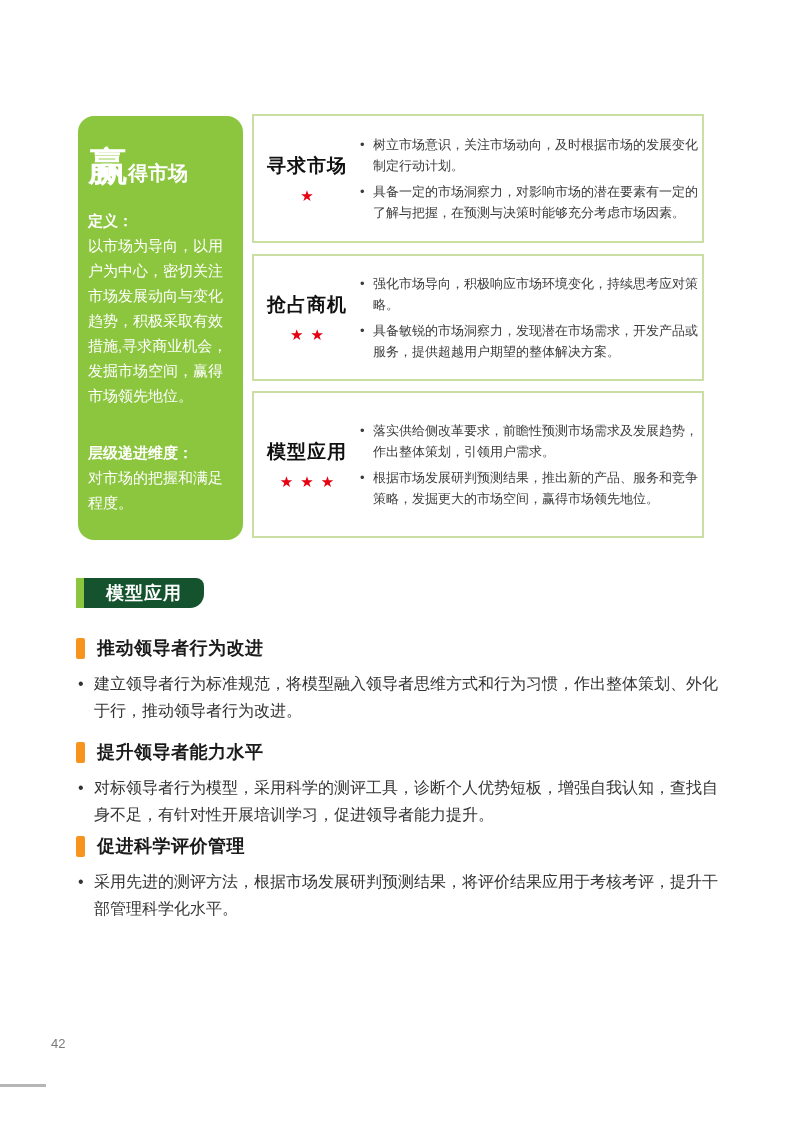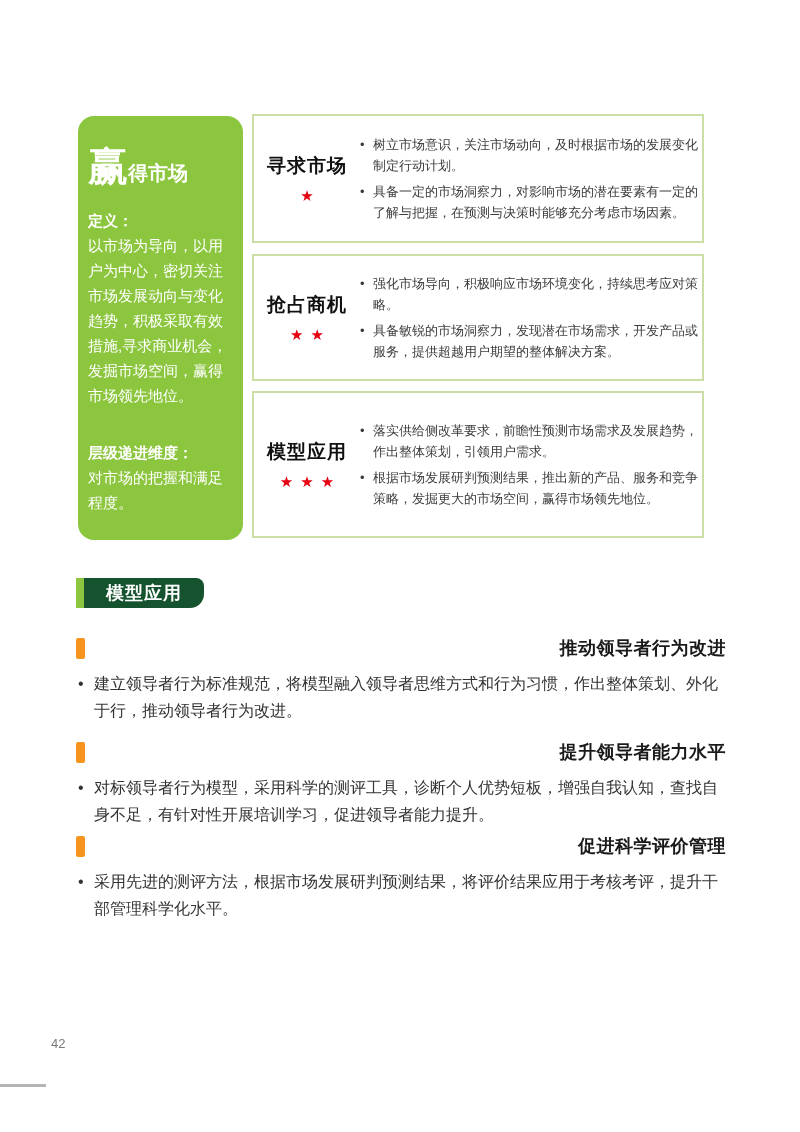--- a/index.html
+++ b/index.html
@@ -58,21 +58,21 @@
     padding: 10px 22px;
     border-radius: 0 8px 14px 0;
     letter-spacing: 1px;
   }
 
   
   .app-sec { position: absolute; left: 76px; width: 650px; }
   .app-sec.s1 { top: 636px; }
   .app-sec.s2 { top: 740px; }
   .app-sec.s3 { top: 834px; }
-  .app-heading { display: flex; align-items: center; justify-content: space-between; }
+  .app-heading { display: flex; align-items: center; }
   .orange-bar { width: 9px; height: 21px; background: #F7941D; border-radius: 2px; margin-right: 12px; flex-shrink: 0; }
   .app-heading .h-txt { font-size: 18px; font-weight: bold; color: #1A1A1A; letter-spacing: 0.5px; }
   .app-bullet { display: flex; margin-top: 10px; padding-left: 2px; }
   .app-bullet .dot { width: 16px; flex-shrink: 0; font-size: 16px; line-height: 27px; color: #333333; }
   .app-bullet .txt { font-size: 16px; line-height: 27px; color: #333333; width: 632px; }
 
   
   .footer-line { position: absolute; left: 0; top: 1084px; width: 46px; height: 3px; background: #B5B5B5; }
   .page-num { position: absolute; left: 51px; top: 1036px; font-size: 13px; color: #7A7A7A; }
 </style>

